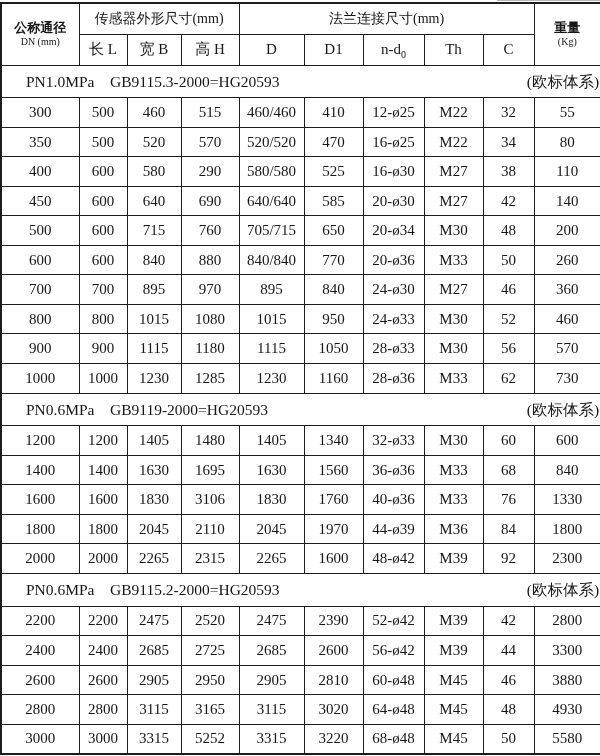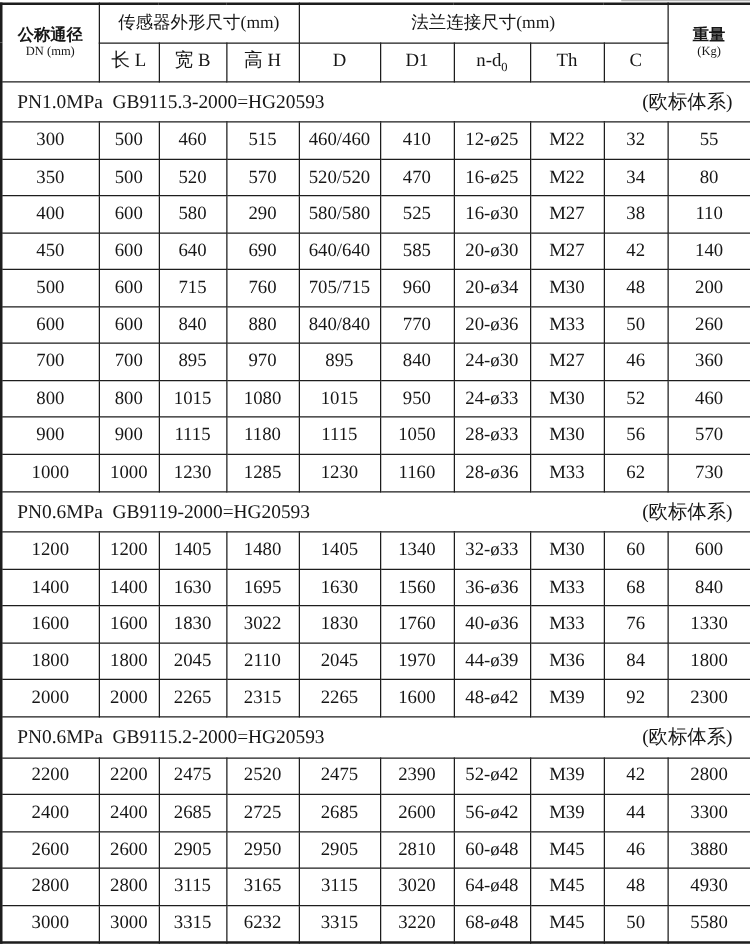--- a/index.html
+++ b/index.html
@@ -58,30 +58,30 @@
   tr.section-row { height: 31px; }
   tr.section-row td { font-size: 15.5px; }
   .secwrap {
     display: flex;
     align-items: center;
     width: 100%;
   }
   .secwrap .pn {
     width: 84px;
     flex: 0 0 84px;
-    text-align: center;
-    padding-left: 4px;
+    text-align: left;
+    padding-left: 24px;
   }
   .secwrap .std {
     flex: 1 1 auto;
     text-align: left;
   }
   .secwrap .note {
     flex: 0 0 auto;
-    padding-right: 14px;
+    padding-right: 1px;
   }
   tbody tr.data-row { height: 28px; }
 </style>
 </head>
 <body>
 
 <div class="page">
   <div class="scan-artifact"></div>
 
   <table class="dim-table">
@@ -178,21 +178,21 @@
           <td>M27</td>
           <td>42</td>
           <td>140</td>
         </tr>
         <tr class="data-row">
           <td>500</td>
           <td>600</td>
           <td>715</td>
           <td>760</td>
           <td>705/715</td>
-          <td>960</td>
+          <td>650</td>
           <td>20-ø34</td>
           <td>M30</td>
           <td>48</td>
           <td>200</td>
         </tr>
         <tr class="data-row">
           <td>600</td>
           <td>600</td>
           <td>840</td>
           <td>880</td>
@@ -281,21 +281,21 @@
           <td>1560</td>
           <td>36-ø36</td>
           <td>M33</td>
           <td>68</td>
           <td>840</td>
         </tr>
         <tr class="data-row">
           <td>1600</td>
           <td>1600</td>
           <td>1830</td>
-          <td>3022</td>
+          <td>3106</td>
           <td>1830</td>
           <td>1760</td>
           <td>40-ø36</td>
           <td>M33</td>
           <td>76</td>
           <td>1330</td>
         </tr>
         <tr class="data-row">
           <td>1800</td>
           <td>1800</td>
@@ -374,21 +374,21 @@
           <td>3020</td>
           <td>64-ø48</td>
           <td>M45</td>
           <td>48</td>
           <td>4930</td>
         </tr>
         <tr class="data-row">
           <td>3000</td>
           <td>3000</td>
           <td>3315</td>
-          <td>6232</td>
+          <td>5252</td>
           <td>3315</td>
           <td>3220</td>
           <td>68-ø48</td>
           <td>M45</td>
           <td>50</td>
           <td>5580</td>
         </tr>
       </tbody>
   </table>
 </div>

